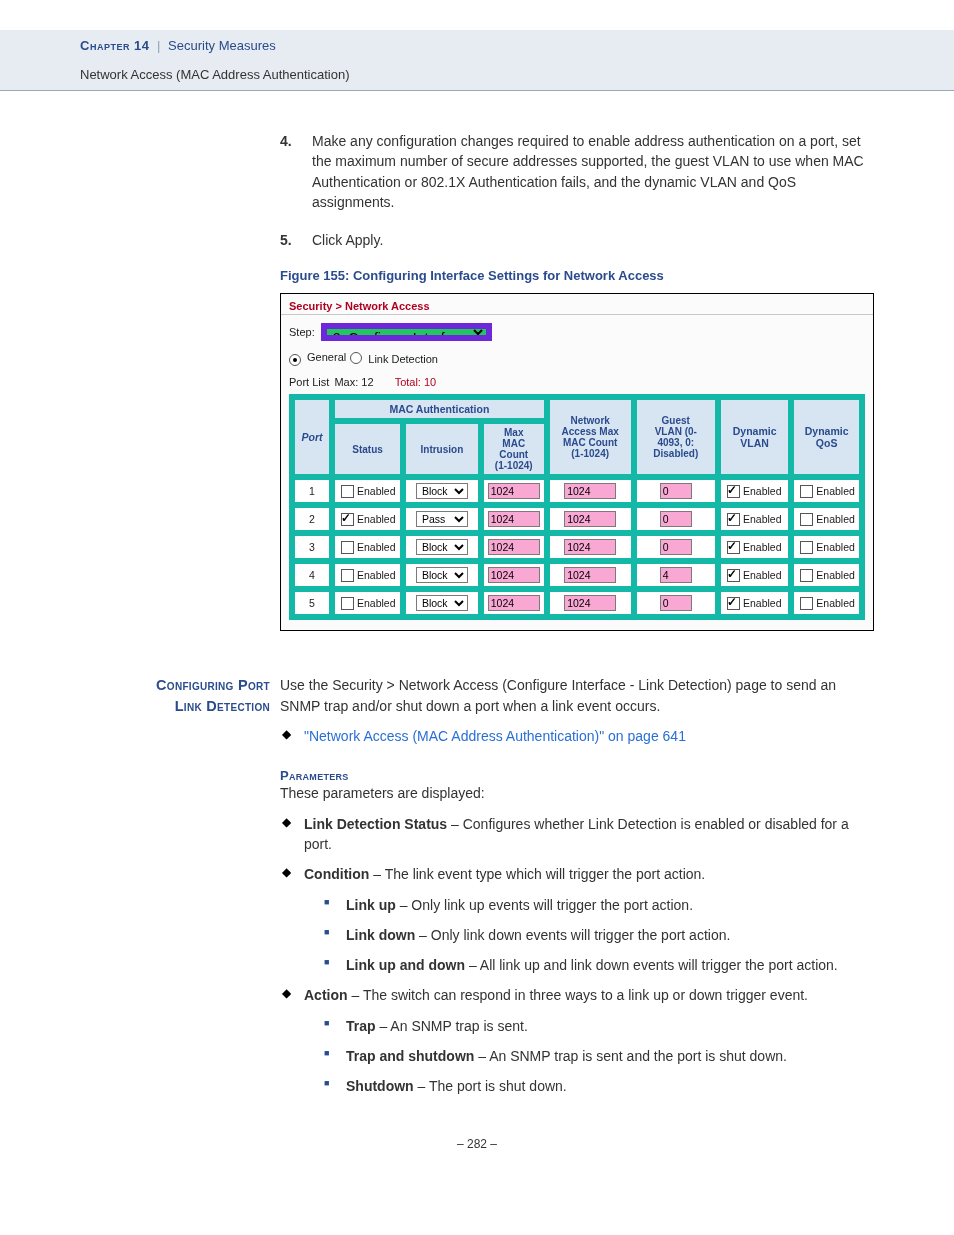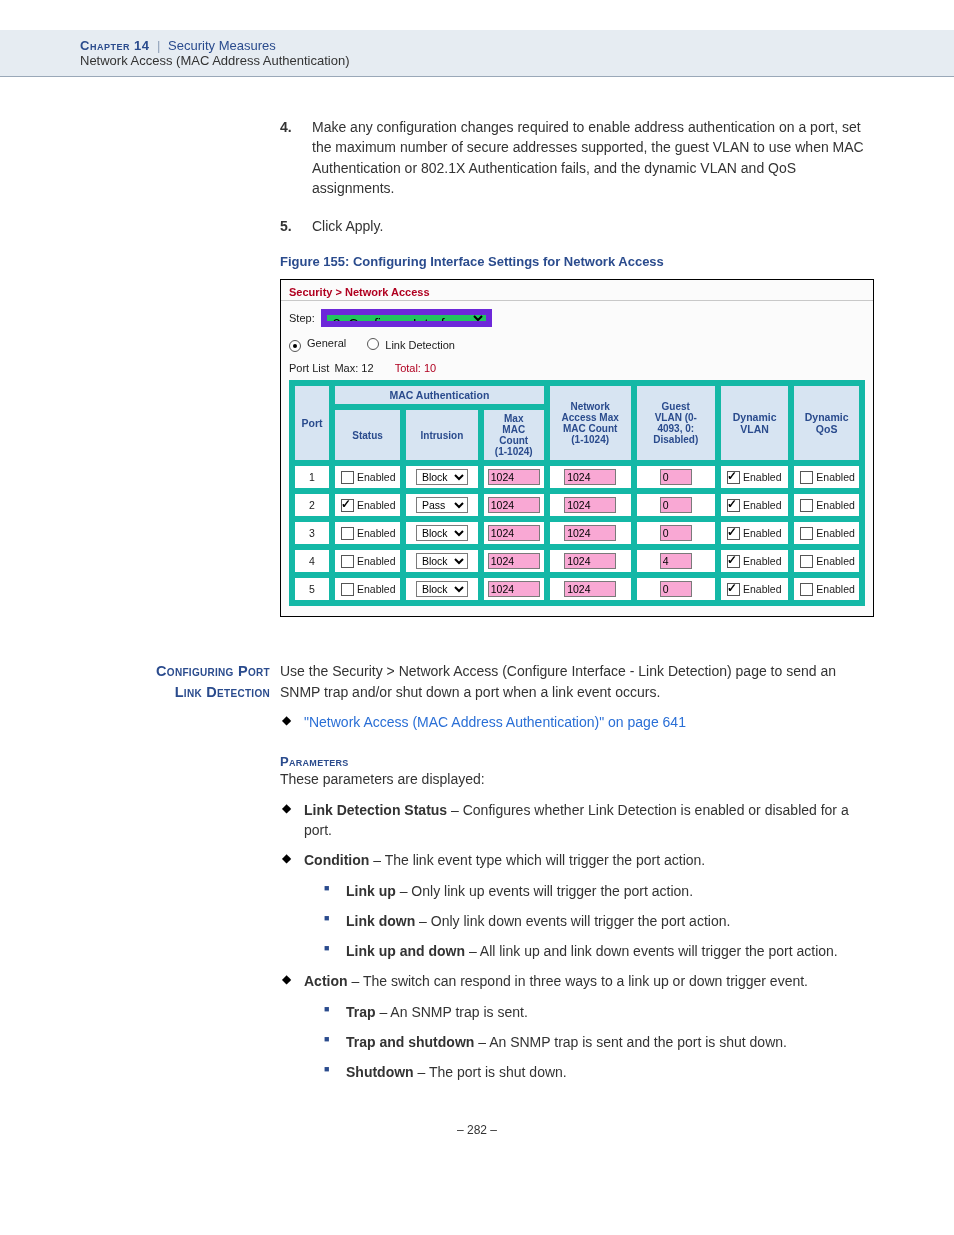--- a/index.html
+++ b/index.html
@@ -24,21 +24,21 @@
   }
   .header-inner {
     padding-left: 80px;
   }
   .chapter-line {
     font-size: 13px;
     color: #2a4b8d;
   }
   .chapter-strong { font-weight: bold; font-variant: small-caps; letter-spacing: 0.5px; }
   .chapter-sep { color: #8fa0b8; margin: 0 4px; }
-  .chapter-sub { font-size: 13px; color: #333; margin-top: 0; }
+  .chapter-sub { font-size: 13px; color: #333; margin-top: 14px; }
   .content {
     margin: 40px 80px 0 80px;
   }
   .body-col {
     margin-left: 200px;
   }
   ol.steps { margin: 0; padding: 0; list-style: none; }
   ol.steps li { position: relative; padding-left: 32px; margin-bottom: 18px; line-height: 1.45; }
   ol.steps li .num { position: absolute; left: 0; font-weight: bold; }
   .figcap {
@@ -190,40 +190,40 @@
 
       <div class="screenshot">
         <div class="bc">Security &gt; Network Access</div>
         <div class="ss-inner">
           <div class="row">
             <span>Step:</span>
             <select class="step-sel">
               <option>2. Configure Interface</option>
             </select>
           </div>
-          <div class="row" style="gap:21px;">
+          <div class="row" style="gap:4px;">
             <span>
               <span class="radio-dot sel"></span>
               <span>General</span>
             </span>
             <span>
               <span class="radio-dot"></span>
               <span>Link Detection</span>
             </span>
           </div>
           <div class="pl">
             <span class="lbl">Port List</span>
             <span class="max">Max: 12</span>
             <span class="tot">Total: 10</span>
           </div>
 
           <table class="grid">
             <thead>
               <tr>
-                <th rowspan="2" style="width:32px;">Port</th>
+                <th rowspan="2" style="width:32px;font-style:italic;">Port</th>
                 <th colspan="3">MAC Authentication</th>
                 <th rowspan="2" class="sub" style="width:82px;">Network Access Max MAC Count (1-1024)</th>
                 <th rowspan="2" class="sub" style="width:70px;">Guest VLAN (0-4093, 0: Disabled)</th>
                 <th rowspan="2" style="width:78px;">Dynamic VLAN</th>
                 <th rowspan="2" style="width:72px;">Dynamic QoS</th>
               </tr>
               <tr>
                 <th class="sub" style="width:58px;">Status</th>
                 <th class="sub" style="width:58px;">Intrusion</th>
                 <th class="sub">Max MAC Count (1-1024)</th>

